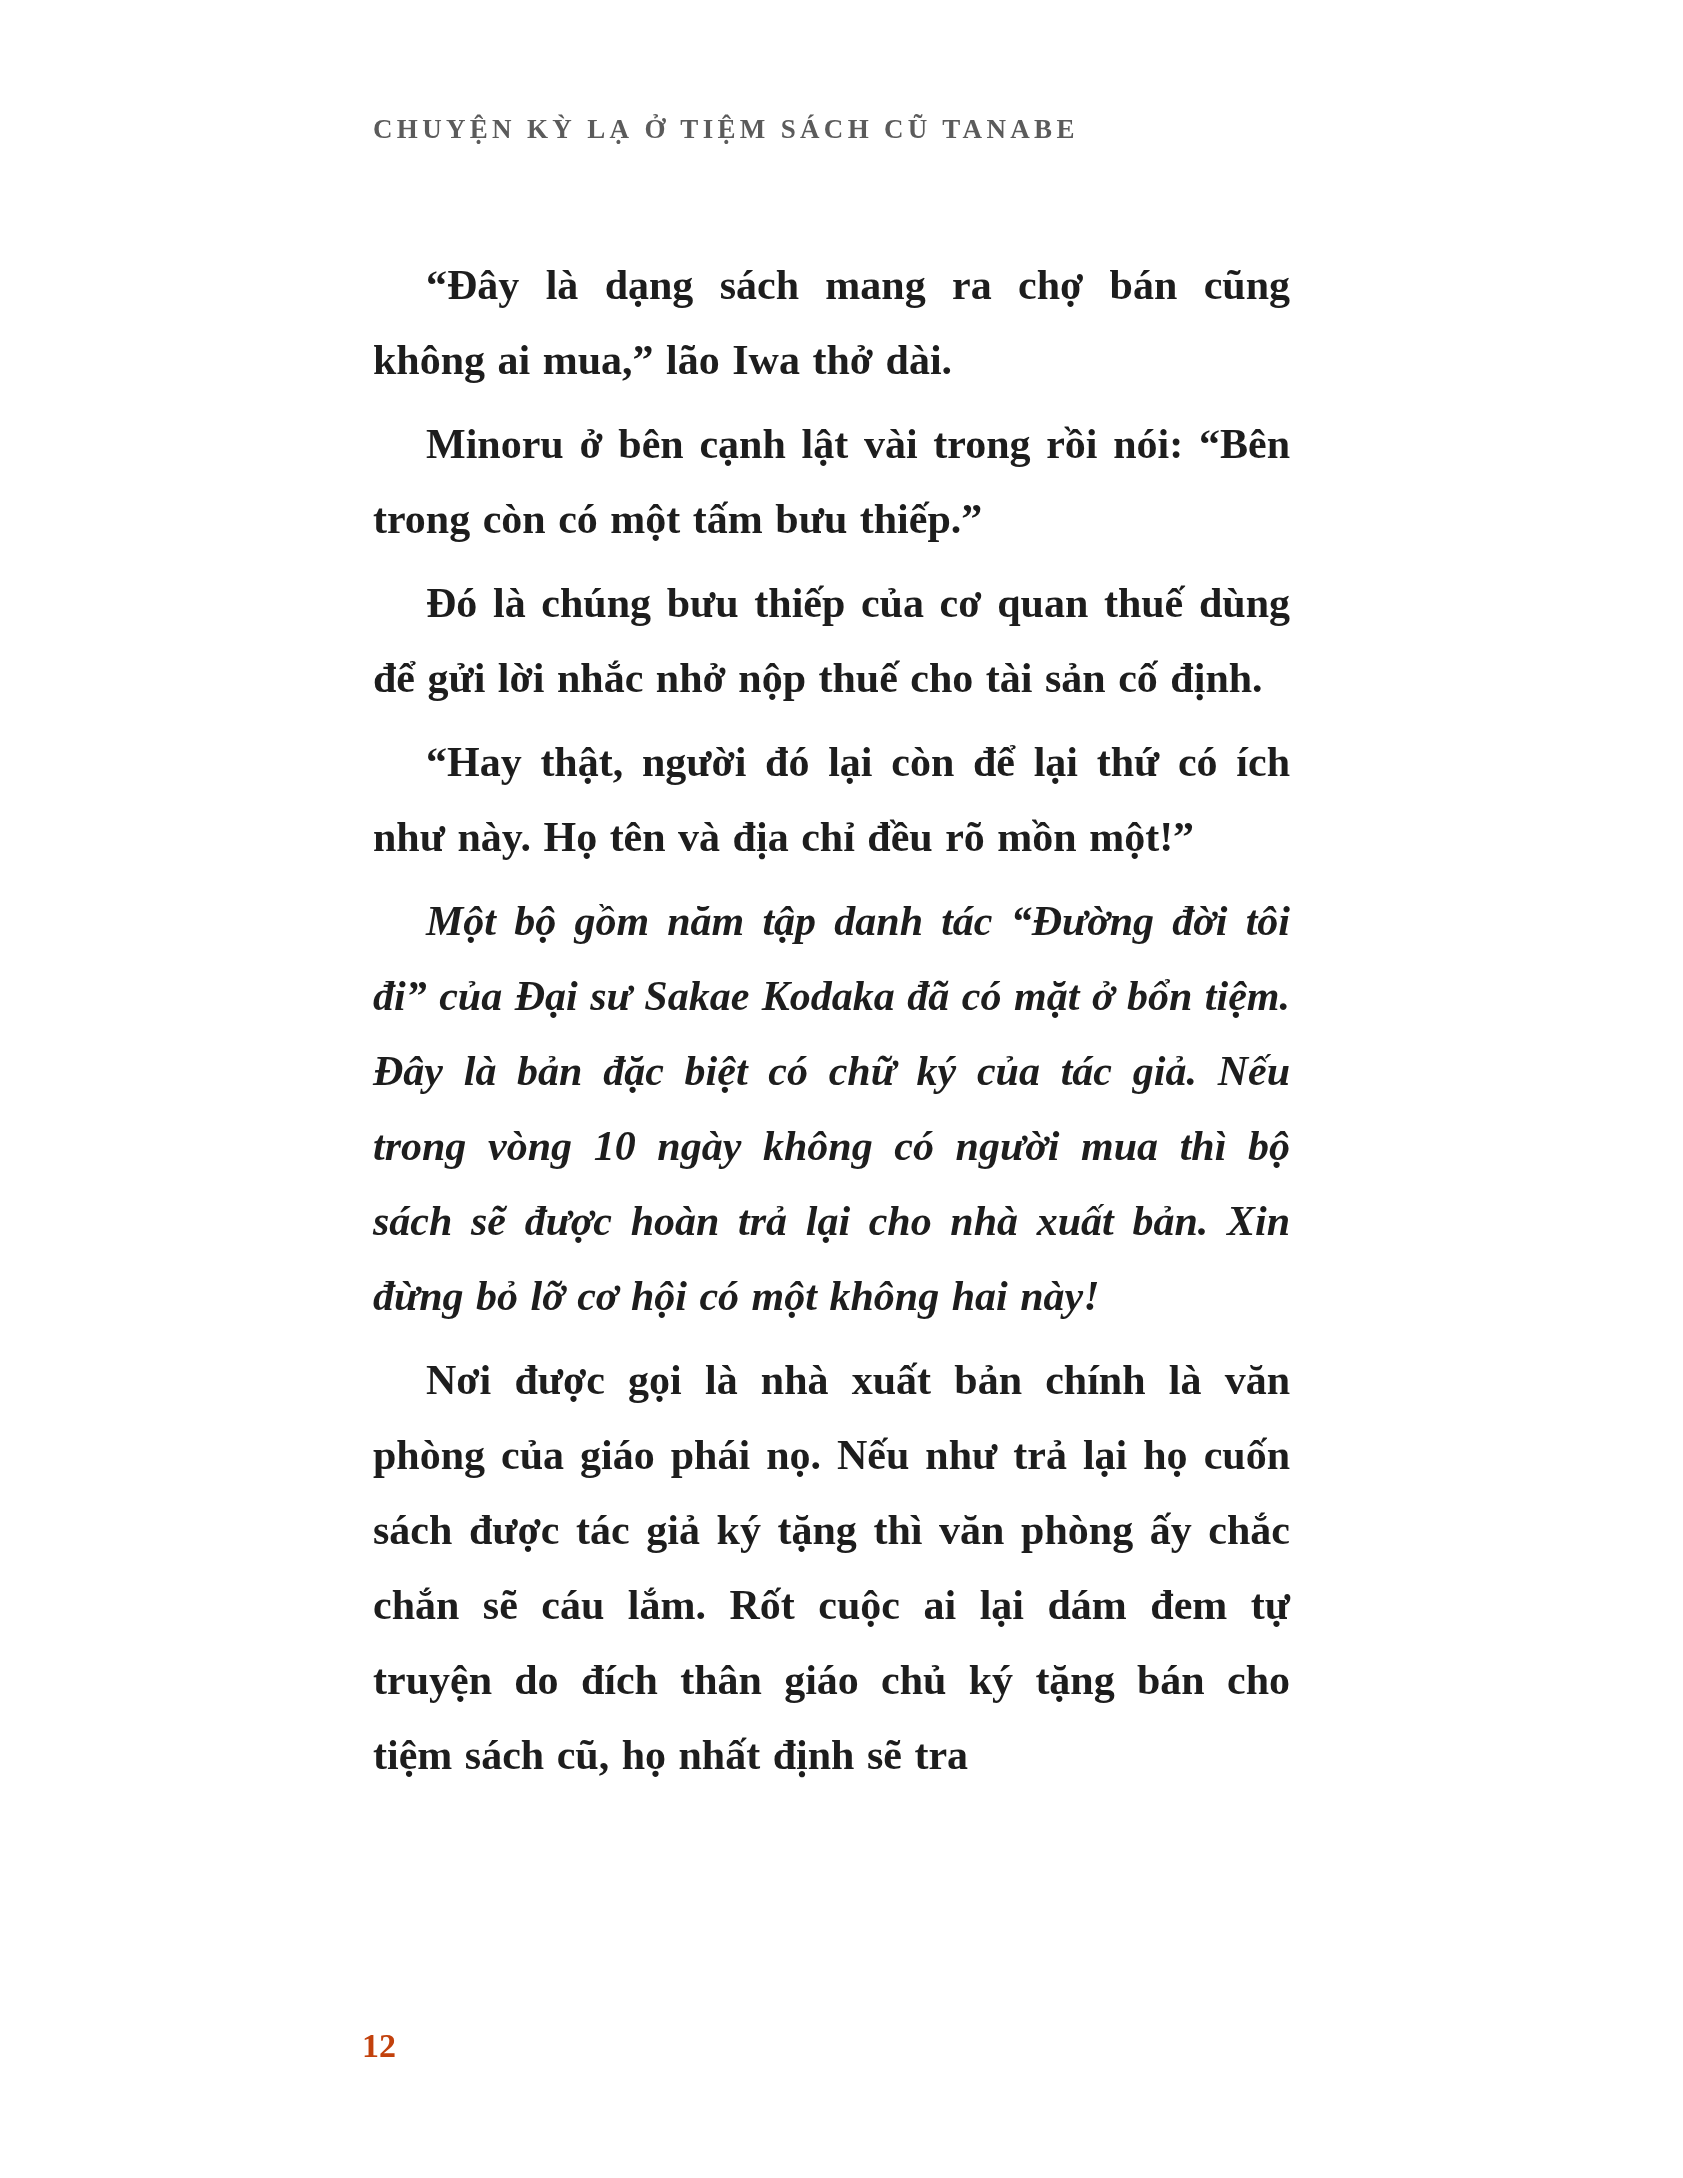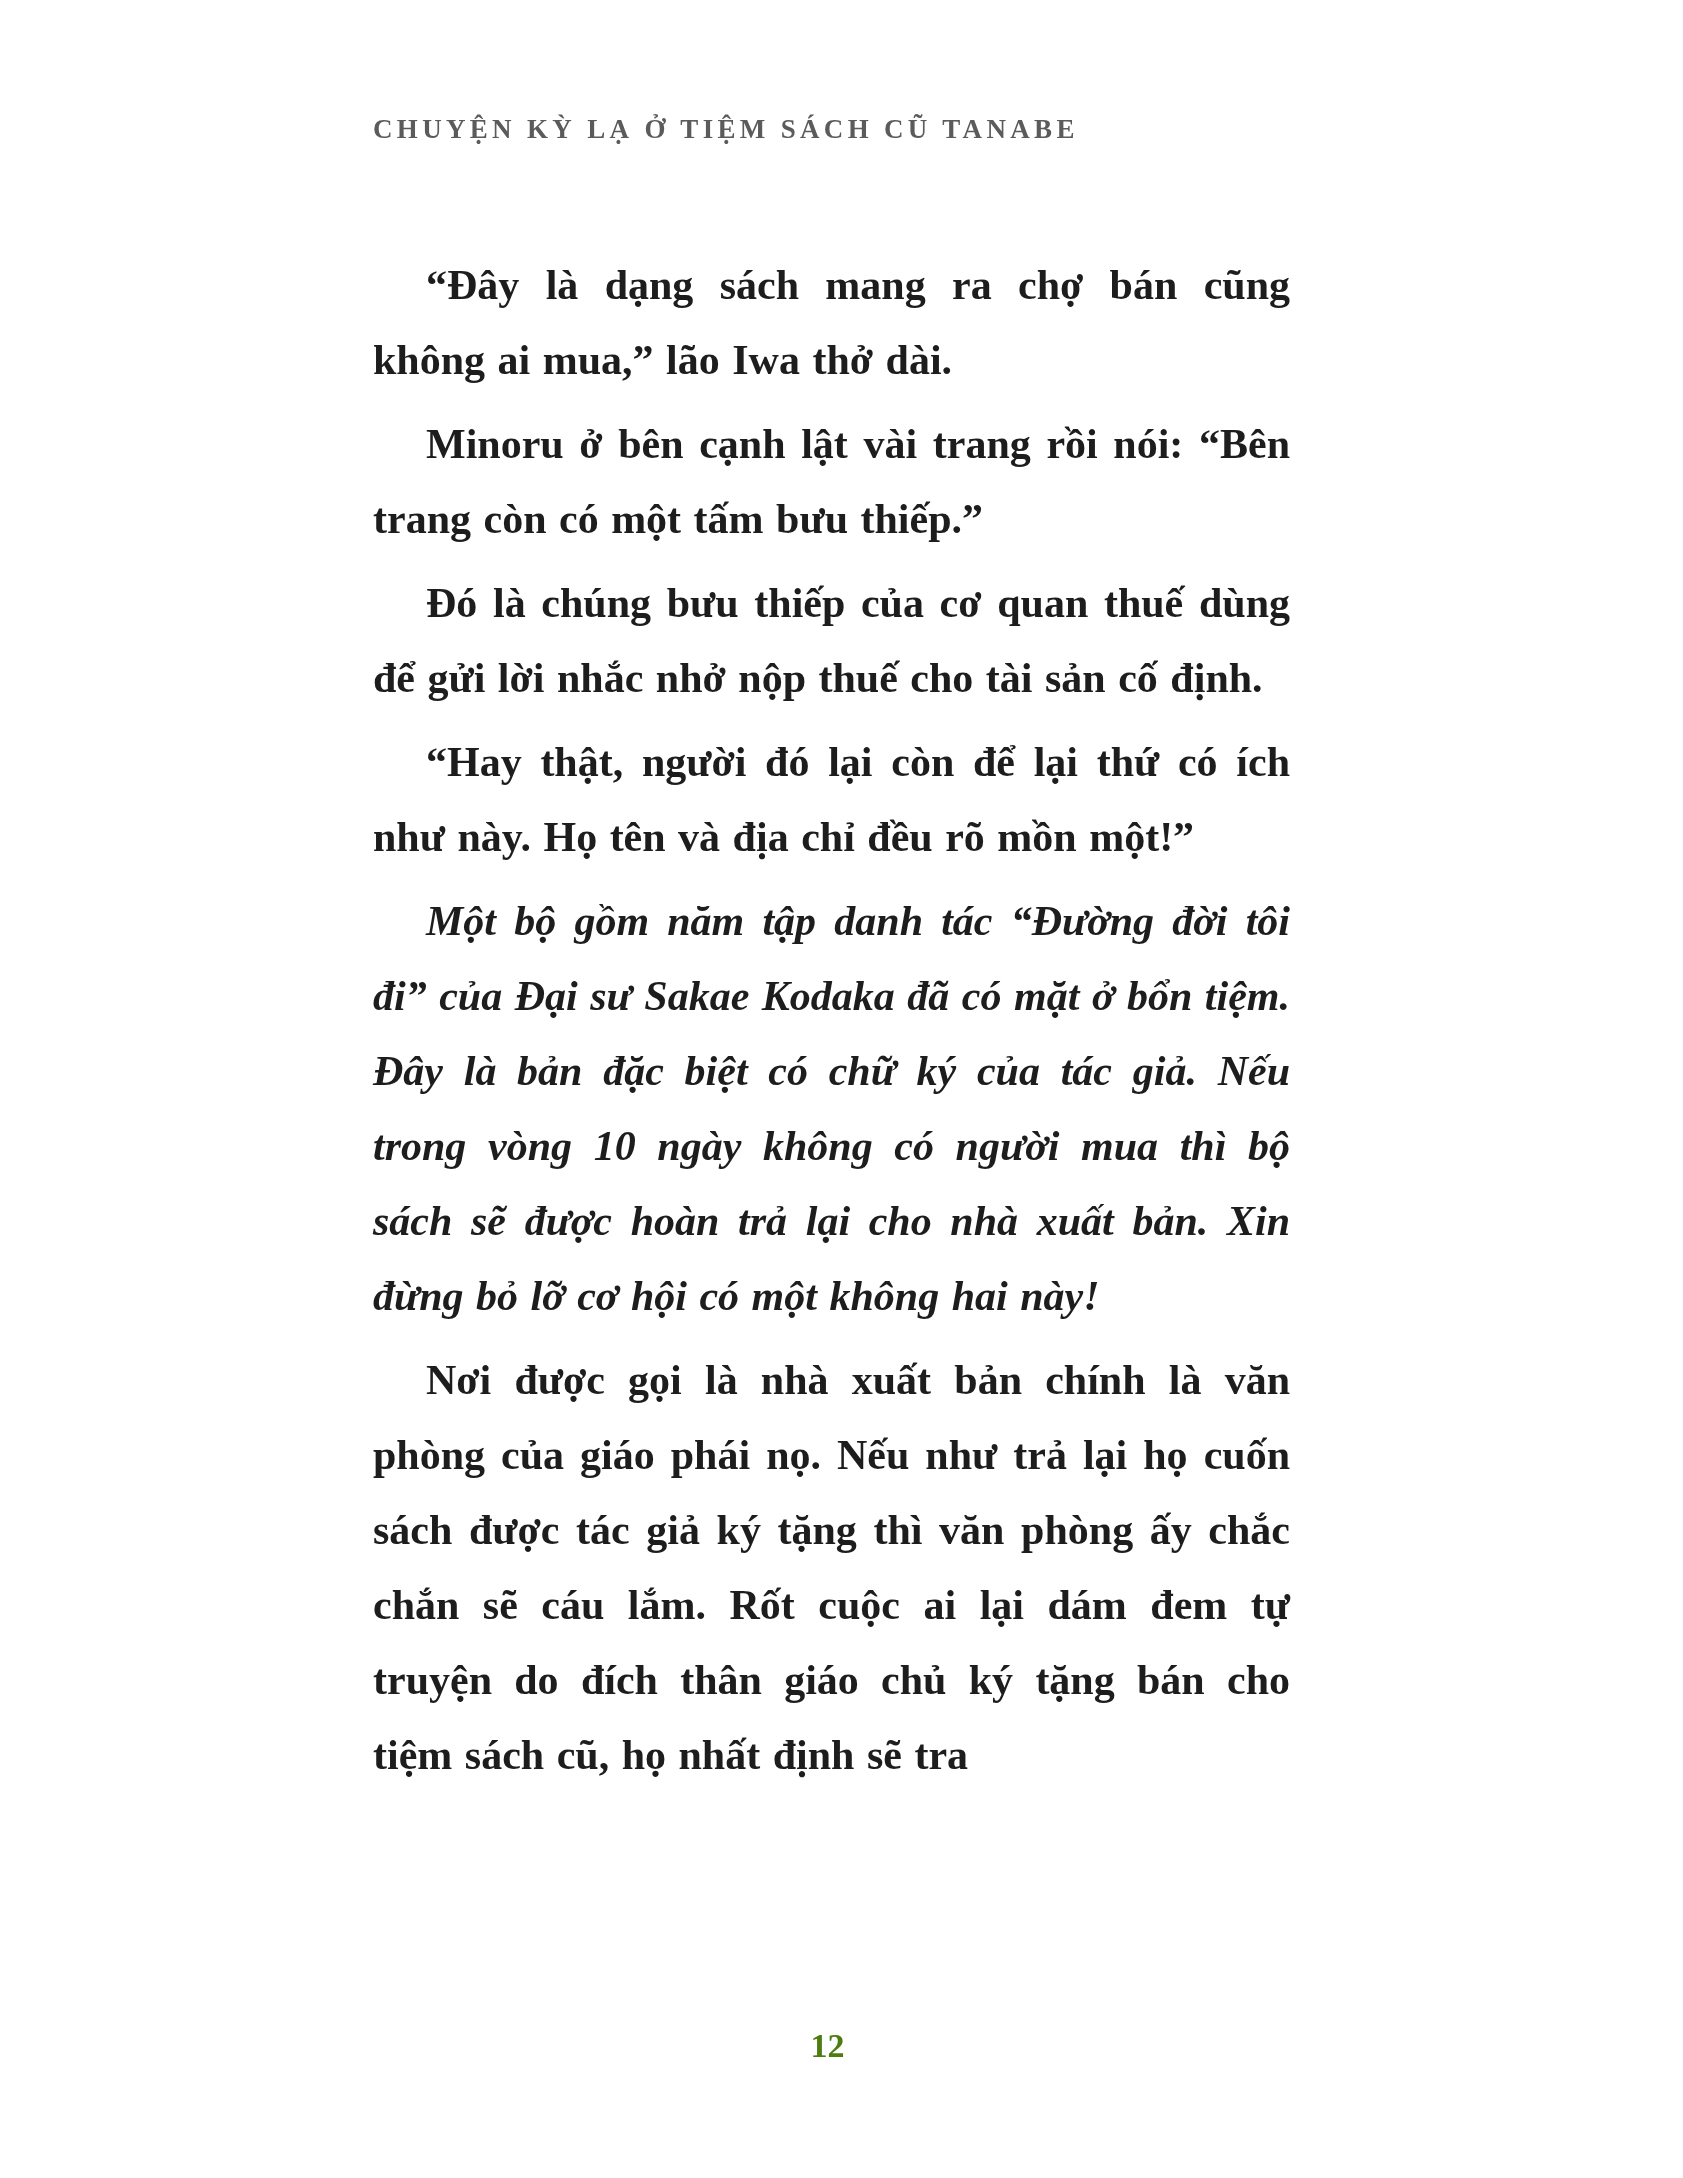--- a/index.html
+++ b/index.html
@@ -50,35 +50,35 @@
 
     .text-block p.ad-italic {
       font-style: italic;
     }
 
     .page-number {
       position: absolute;
       left: 353px;
       top: 2018px;
       width: 937px;
-      text-align: center;
+      text-align: left;
       font-size: 34px;
-      color: #4d7c0f;
+      color: #c2410c;
     }
   </style>
 </head>
 <body>
 
 <div class="page">
 
   <div class="running-head">CHUYỆN KỲ LẠ Ở TIỆM SÁCH CŨ TANABE</div>
 
   <div class="text-block">
     <p>“Đây là dạng sách mang ra chợ bán cũng không ai mua,” lão Iwa thở dài.</p>
-    <p>Minoru ở bên cạnh lật vài trang rồi nói: “Bên trang còn có một tấm bưu thiếp.”</p>
+    <p>Minoru ở bên cạnh lật vài trong rồi nói: “Bên trong còn có một tấm bưu thiếp.”</p>
     <p>Đó là chúng bưu thiếp của cơ quan thuế dùng để gửi lời nhắc nhở nộp thuế cho tài sản cố định.</p>
     <p>“Hay thật, người đó lại còn để lại thứ có ích như này. Họ tên và địa chỉ đều rõ mồn một!”</p>
     <p class="ad-italic">Một bộ gồm năm tập danh tác “Đường đời tôi đi” của Đại sư Sakae Kodaka đã có mặt ở bổn tiệm. Đây là bản đặc biệt có chữ ký của tác giả. Nếu trong vòng 10 ngày không có người mua thì bộ sách sẽ được hoàn trả lại cho nhà xuất bản. Xin đừng bỏ lỡ cơ hội có một không hai này!</p>
     <p>Nơi được gọi là nhà xuất bản chính là văn phòng của giáo phái nọ. Nếu như trả lại họ cuốn sách được tác giả ký tặng thì văn phòng ấy chắc chắn sẽ cáu lắm. Rốt cuộc ai lại dám đem tự truyện do đích thân giáo chủ ký tặng bán cho tiệm sách cũ, họ nhất định sẽ tra</p>
   </div>
 
   <div class="page-number">12</div>
 
 </div>
 

